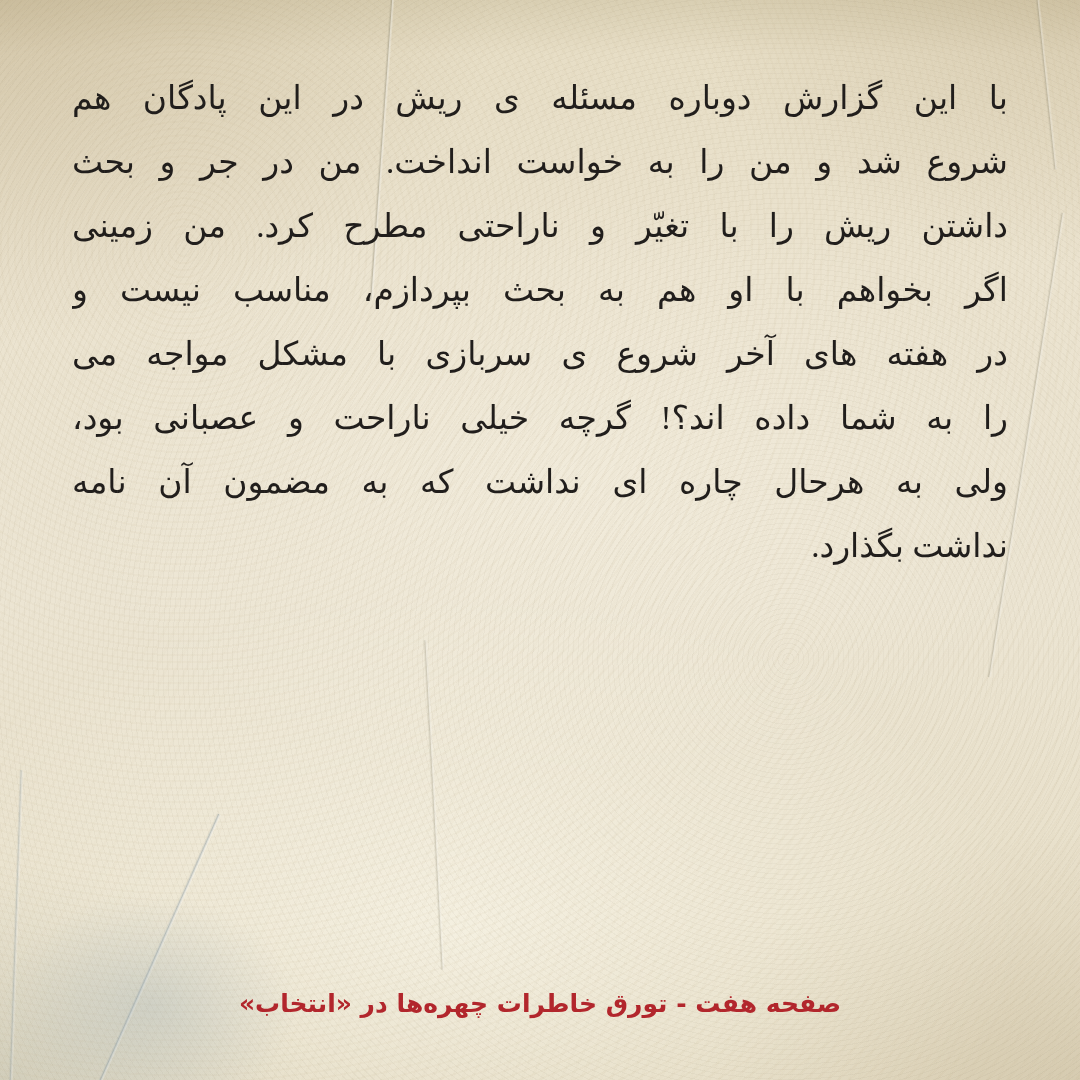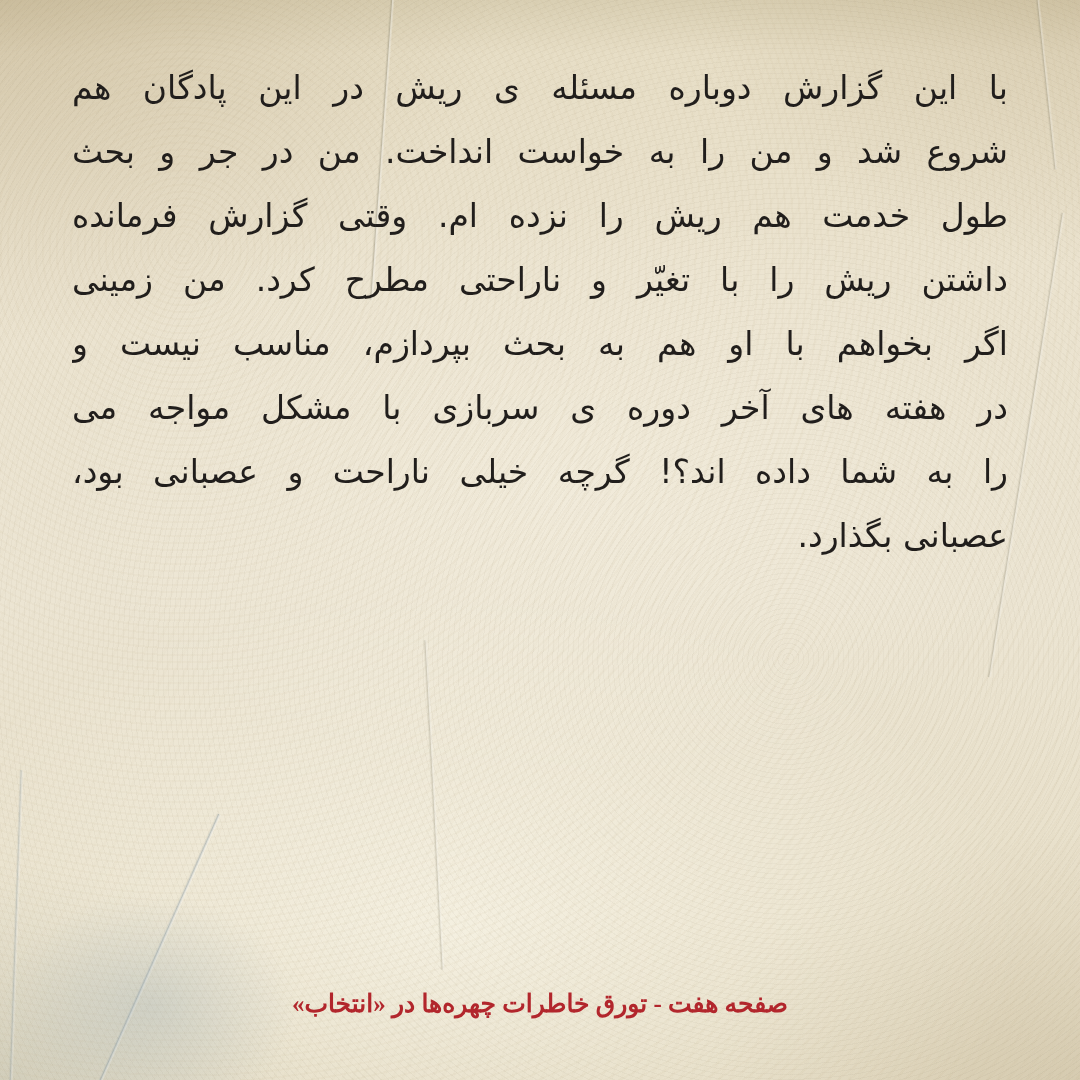--- a/index.html
+++ b/index.html
@@ -51,24 +51,25 @@
     position: absolute;
     left: -60px;
     top: 830px;
     width: 420px;
     height: 320px;
     background: radial-gradient(ellipse 210px 160px at 50% 55%, rgba(147,166,176,0.26), rgba(147,166,176,0) 70%);
     pointer-events: none;
   }
   .content {
     position: absolute;
-    top: 56px;
+    top: 66px;
     right: 72px;
     left: 72px;
     direction: rtl;
+    font-family: Liberation Serif, serif;
   }
   .line {
     height: 64px;
     line-height: 64px;
     font-size: 33px;
     font-weight: 500;
     color: var(--ink, #211e1c);
     text-align: justify;
     text-align-last: justify;
     -moz-text-align-last: justify;
@@ -81,41 +82,40 @@
   .caption {
     position: absolute;
     bottom: 62px;
     left: 0;
     right: 0;
     direction: rtl;
     text-align: center;
     font-size: 25px;
     font-weight: bold;
     color: var(--accent, #b2262c);
-    font-family: Liberation Serif, serif;
   }
 </style>
 </head>
 <body>
 
 <div class="canvas" style="--ink: #211e1c; --accent: #b2262c;">
   <div class="texture"></div>
   <div class="crease cr1"></div>
   <div class="crease cr2"></div>
   <div class="crease cr3"></div>
   <div class="crease blue cr4"></div>
   <div class="crease blue cr5"></div>
   <div class="crease cr6"></div>
   <div class="stain"></div>
 
   <main class="content">
     <div class="line">با این گزارش دوباره مسئله ی ریش در این پادگان هم</div>
     <div class="line">شروع شد و من را به خواست انداخت. من در جر و بحث</div>
-    <div class="line">طول خدمت هم ریش را نزده ام. وقتی گزارش فرمانده</div>
     <div class="line">داشتن ریش را با تغیّر و ناراحتی مطرح کرد. من زمینی</div>
     <div class="line">اگر بخواهم با او هم به بحث بپردازم، مناسب نیست و</div>
-    <div class="line">در هفته های آخر دوره ی سربازی با مشکل مواجه می</div>
+    <div class="line">در هفته های آخر شروع ی سربازی با مشکل مواجه می</div>
     <div class="line">را به شما داده اند؟! گرچه خیلی ناراحت و عصبانی بود،</div>
-    <div class="line last">عصبانی بگذارد.</div>
+    <div class="line">ولی به هرحال چاره ای نداشت که به مضمون آن نامه</div>
+    <div class="line last">نداشت بگذارد.</div>
   </main>
 
   <footer class="caption">صفحه هفت - تورق خاطرات چهره‌ها در «انتخاب»</footer>
 </div>
 
 </body></html>

